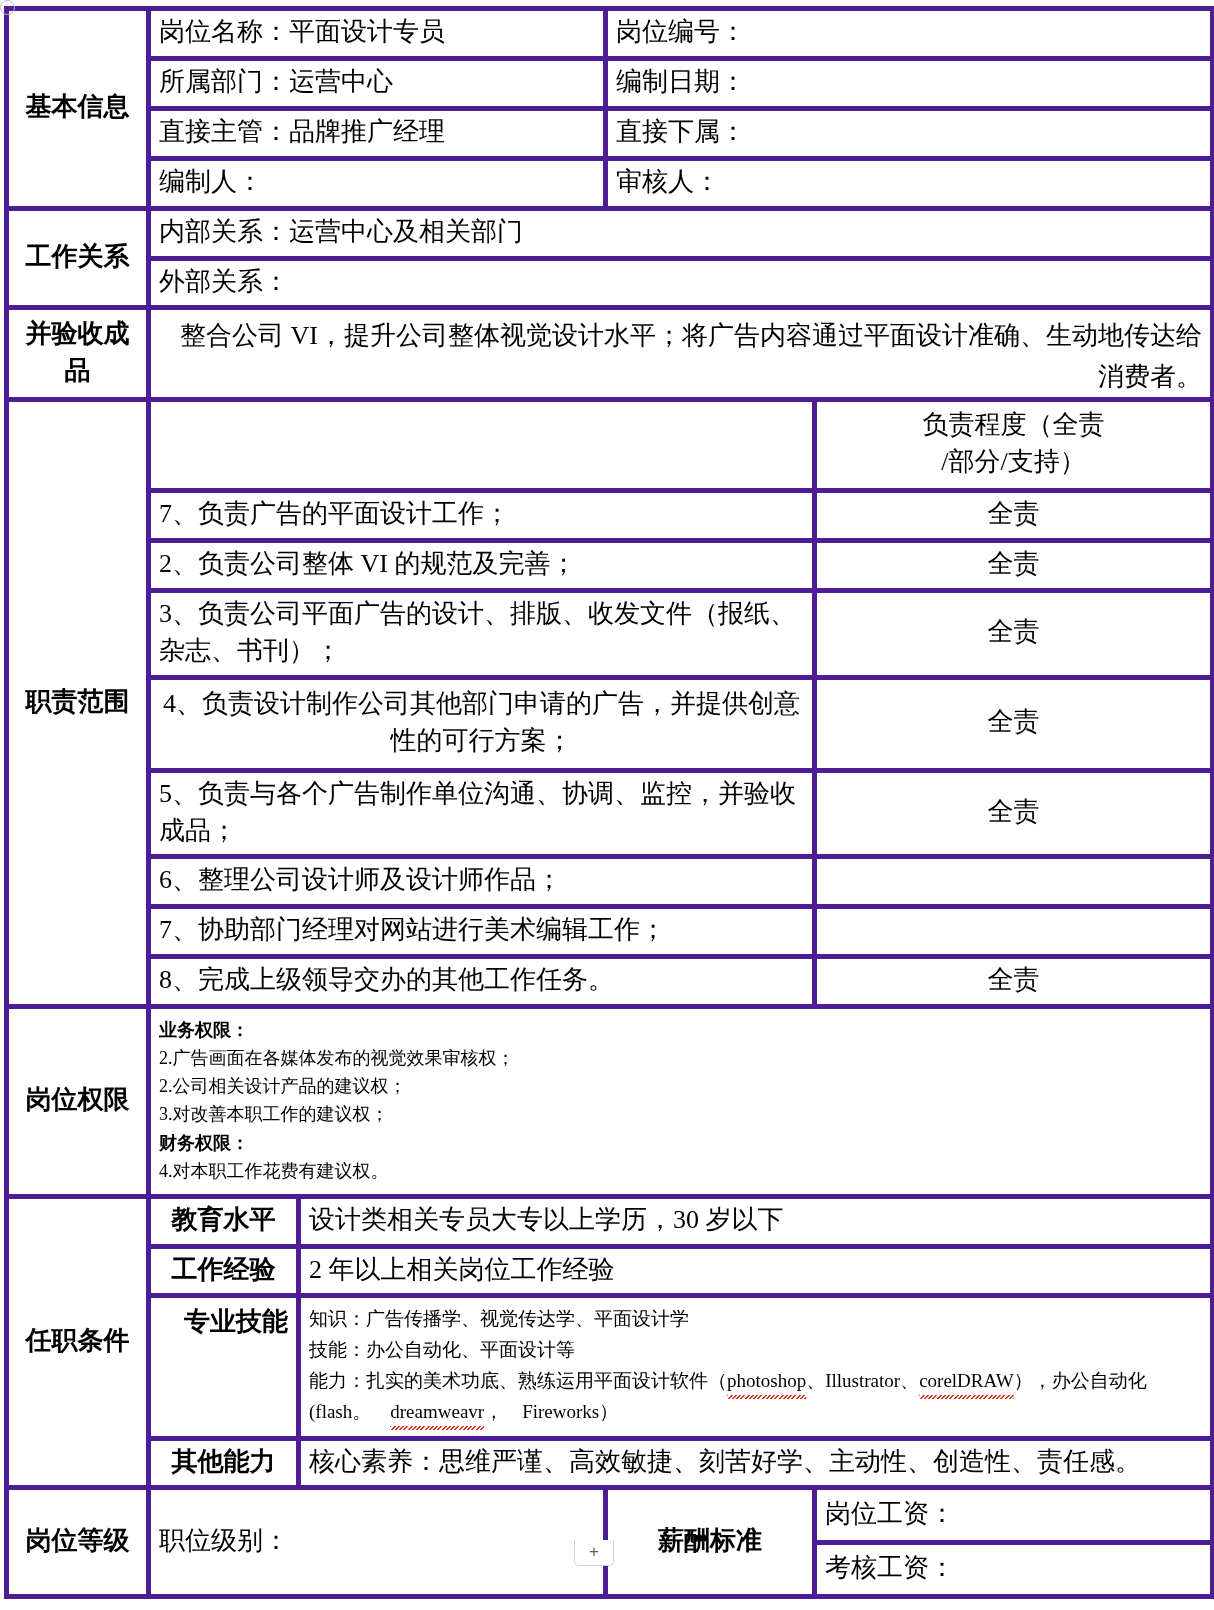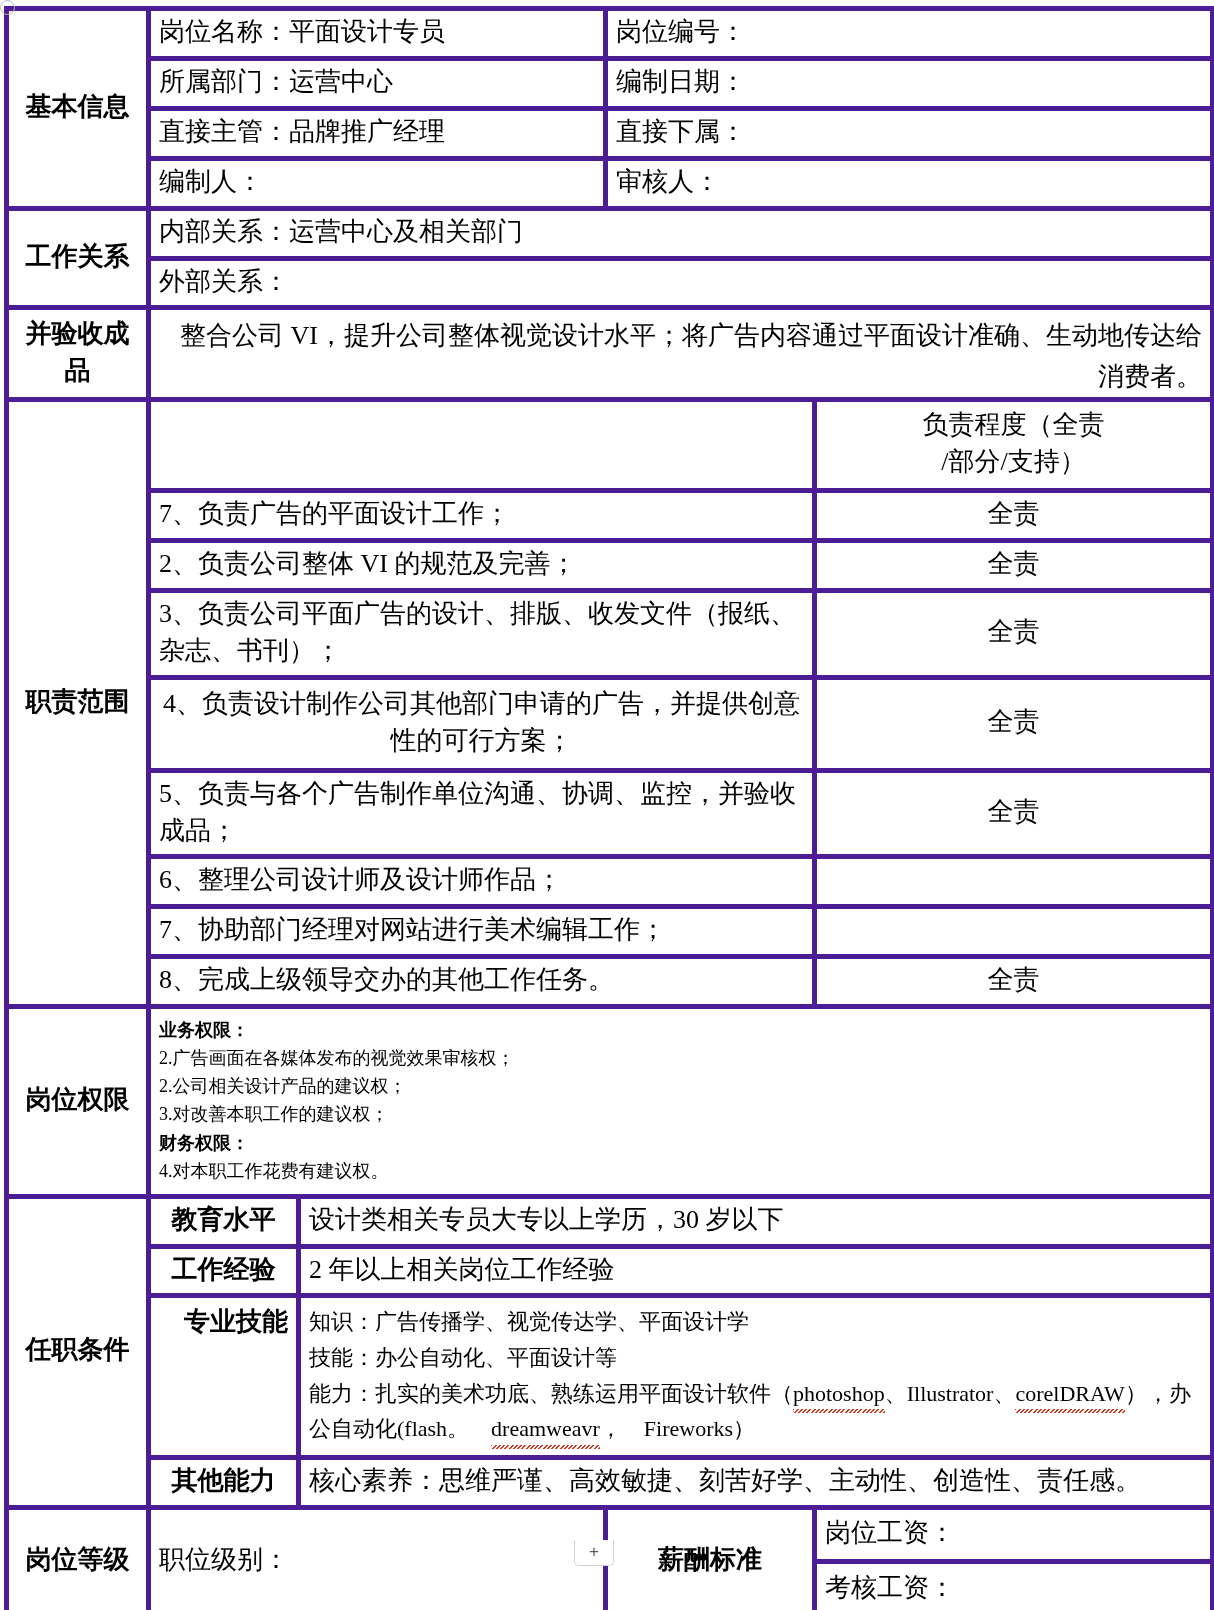--- a/index.html
+++ b/index.html
@@ -100,21 +100,21 @@
     margin: 0;
     line-height: 1.56;
     font-size: 18px;
   }
   .auth-head {
     font-weight: bold;
   }
   .skill-line {
     margin: 0;
     line-height: 1.62;
-    font-size: 22px;
+    font-size: 19px;
     white-space: nowrap;
   }
   .skill-line.wrapok {
     white-space: normal;
   }
 
   
   .sq {
     position: relative;
     display: inline-block;

